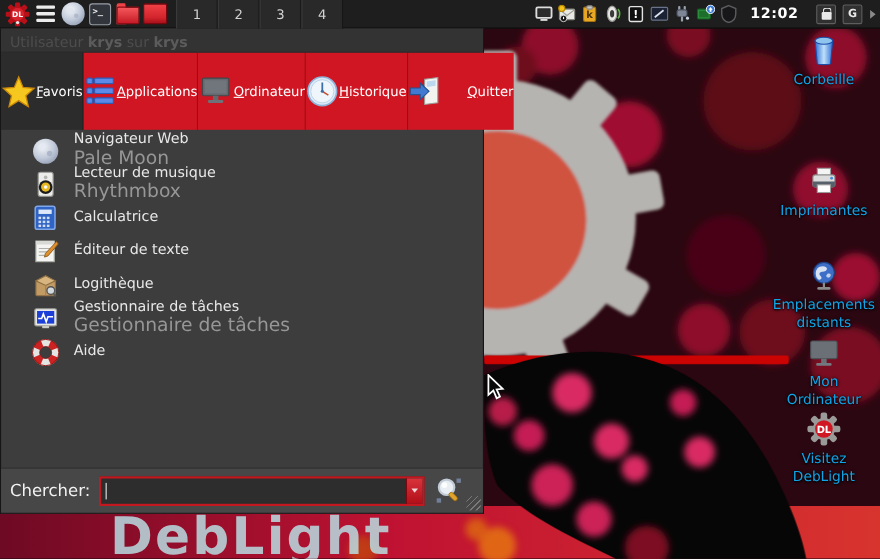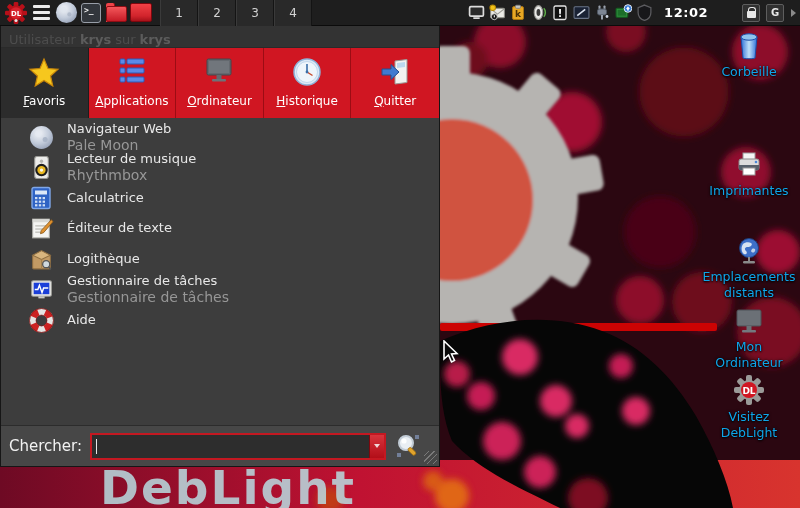--- a/index.html
+++ b/index.html
@@ -25,46 +25,46 @@
   .folder-red { position:relative; width:21px; height:16px; margin-top:2px; }
   .folder-red .tab { position:absolute; left:0; top:-3px; width:9px; height:5px; background:#ef4348; border-radius:2px 2px 0 0; }
   .folder-red .body { position:absolute; left:0; top:0; width:21px; height:16px; border-radius:2px;
     background:linear-gradient(#f4575b,#c61b26); border:1px solid #8f0d14; }
   .redwin { width:22px; height:19px; background:linear-gradient(#f04146,#d2242c 70%,#a8111a); border:1px solid #7d070e; border-radius:2px; }
   .pager { display:flex; margin-left:6px; height:26px; }
   .ws-cell { width:38px; height:26px; background:#292929; border-right:1px solid #141414; border-left:1px solid #3a3a3a;
     color:#d2d2d2; font-size:12px; display:flex; align-items:center; justify-content:center; }
   .tray { margin-left:auto; display:flex; align-items:center; gap:3px; }
   .tico { width:18px; height:18px; display:flex; align-items:center; justify-content:center; }
-  .clock { color:#fff; font-size:13px; font-weight:bold; margin:0 28px 0 8px; letter-spacing:.5px; }
+  .clock { color:#fff; font-size:13px; font-weight:bold; margin:0 10px 0 8px; letter-spacing:.5px; }
   .sq-btn { width:18px; height:18px; background:#303030; border:1px solid #5e5e5e; border-radius:2px;
     display:flex; align-items:center; justify-content:center; color:#e8e8e8; font-size:10px; font-weight:bold; margin-left:3px;}
   .padlock { position:relative; width:9px; height:7px; background:#e8e8e8; border-radius:1px; margin-top:4px;}
   .padlock:before { content:""; position:absolute; left:1.5px; top:-4px; width:6px; height:5px;
     border:1.5px solid #e8e8e8; border-bottom:none; border-radius:3px 3px 0 0; }
   .tray-arrow { width:0; height:0; border-left:5px solid #8a8a8a; border-top:4px solid transparent; border-bottom:4px solid transparent; margin-left:4px;}
   
   .menu { position:absolute; left:0; top:26px; width:440px; height:441px; z-index:20;
     background:#3d3d3d; border:1px solid #161616; border-top:none; display:flex; flex-direction:column; }
   .menu-header { height:22px; background:#333333; color:#4d4d4d; font-size:13px;
     display:flex; align-items:flex-end; gap:4px; padding:0 8px; border-bottom:1px solid #2a2a2a; }
   .menu-header b { color:#5c5c5c; }
   .menu-tabs { display:grid; grid-template-columns:repeat(5,1fr); height:70px; }
-  .tab { display:flex; flex-direction:column; align-items:center; justify-content:space-between;
+  .tab { display:flex; align-items:center; justify-content:space-between;
     padding:9px 0 10px; background:#d01622; border-right:1px solid #9c0c14; }
-  .tab:last-child { border-right:none; }
+  .tab:last-child { border-right:none;gap:24px; }
   .tab.active { background:#2c2c2c; border-right:1px solid #1d1d1d; }
   .tab .tlabel { color:#fff; font-size:12px; }
   .mn { text-decoration:underline; }
   .menu-items { padding-top:4px; flex:1; }
   .mi { display:flex; align-items:center; height:30.5px; padding-left:27px; }
   .mi .micon { width:26px; height:26px; display:flex; align-items:center; justify-content:center; flex:none; }
   .mi .mtext { margin-left:13px; display:flex; flex-direction:column; justify-content:center; line-height:1.15; }
   .mi .title { color:#e8e8e8; font-size:13px; }
-  .mi .sub { color:#979797; font-size:14px; }
+  .mi .sub { color:#979797; font-size:17px; }
   .mi .sub:empty { display:none; }
   .menu-search { height:41px; background:#474747; border-top:1px solid #2c2c2c;
     display:flex; align-items:center; padding:0 8px; position:relative; }
   .search-label { color:#f2f2f2; font-size:15px; margin-right:8px; }
   .field { position:relative; width:296px; height:27px; border:2px solid #c41821; background:#2d2d2d; display:flex; }
   .field input { flex:1; background:transparent; border:none; outline:none; color:#eee; font-size:13px; padding:0 4px; min-width:0;}
   .caret { position:absolute; left:4px; top:4px; width:1px; height:15px; background:#e8e8e8; }
   .drop-btn { width:15px; height:100%; background:linear-gradient(#d8343c,#b20e18); border-left:1px solid #7d070e;
     display:flex; align-items:center; justify-content:center; }
   .drop-btn i { width:0; height:0; border-top:4px solid #f0d8d8; border-left:3.5px solid transparent; border-right:3.5px solid transparent; }

